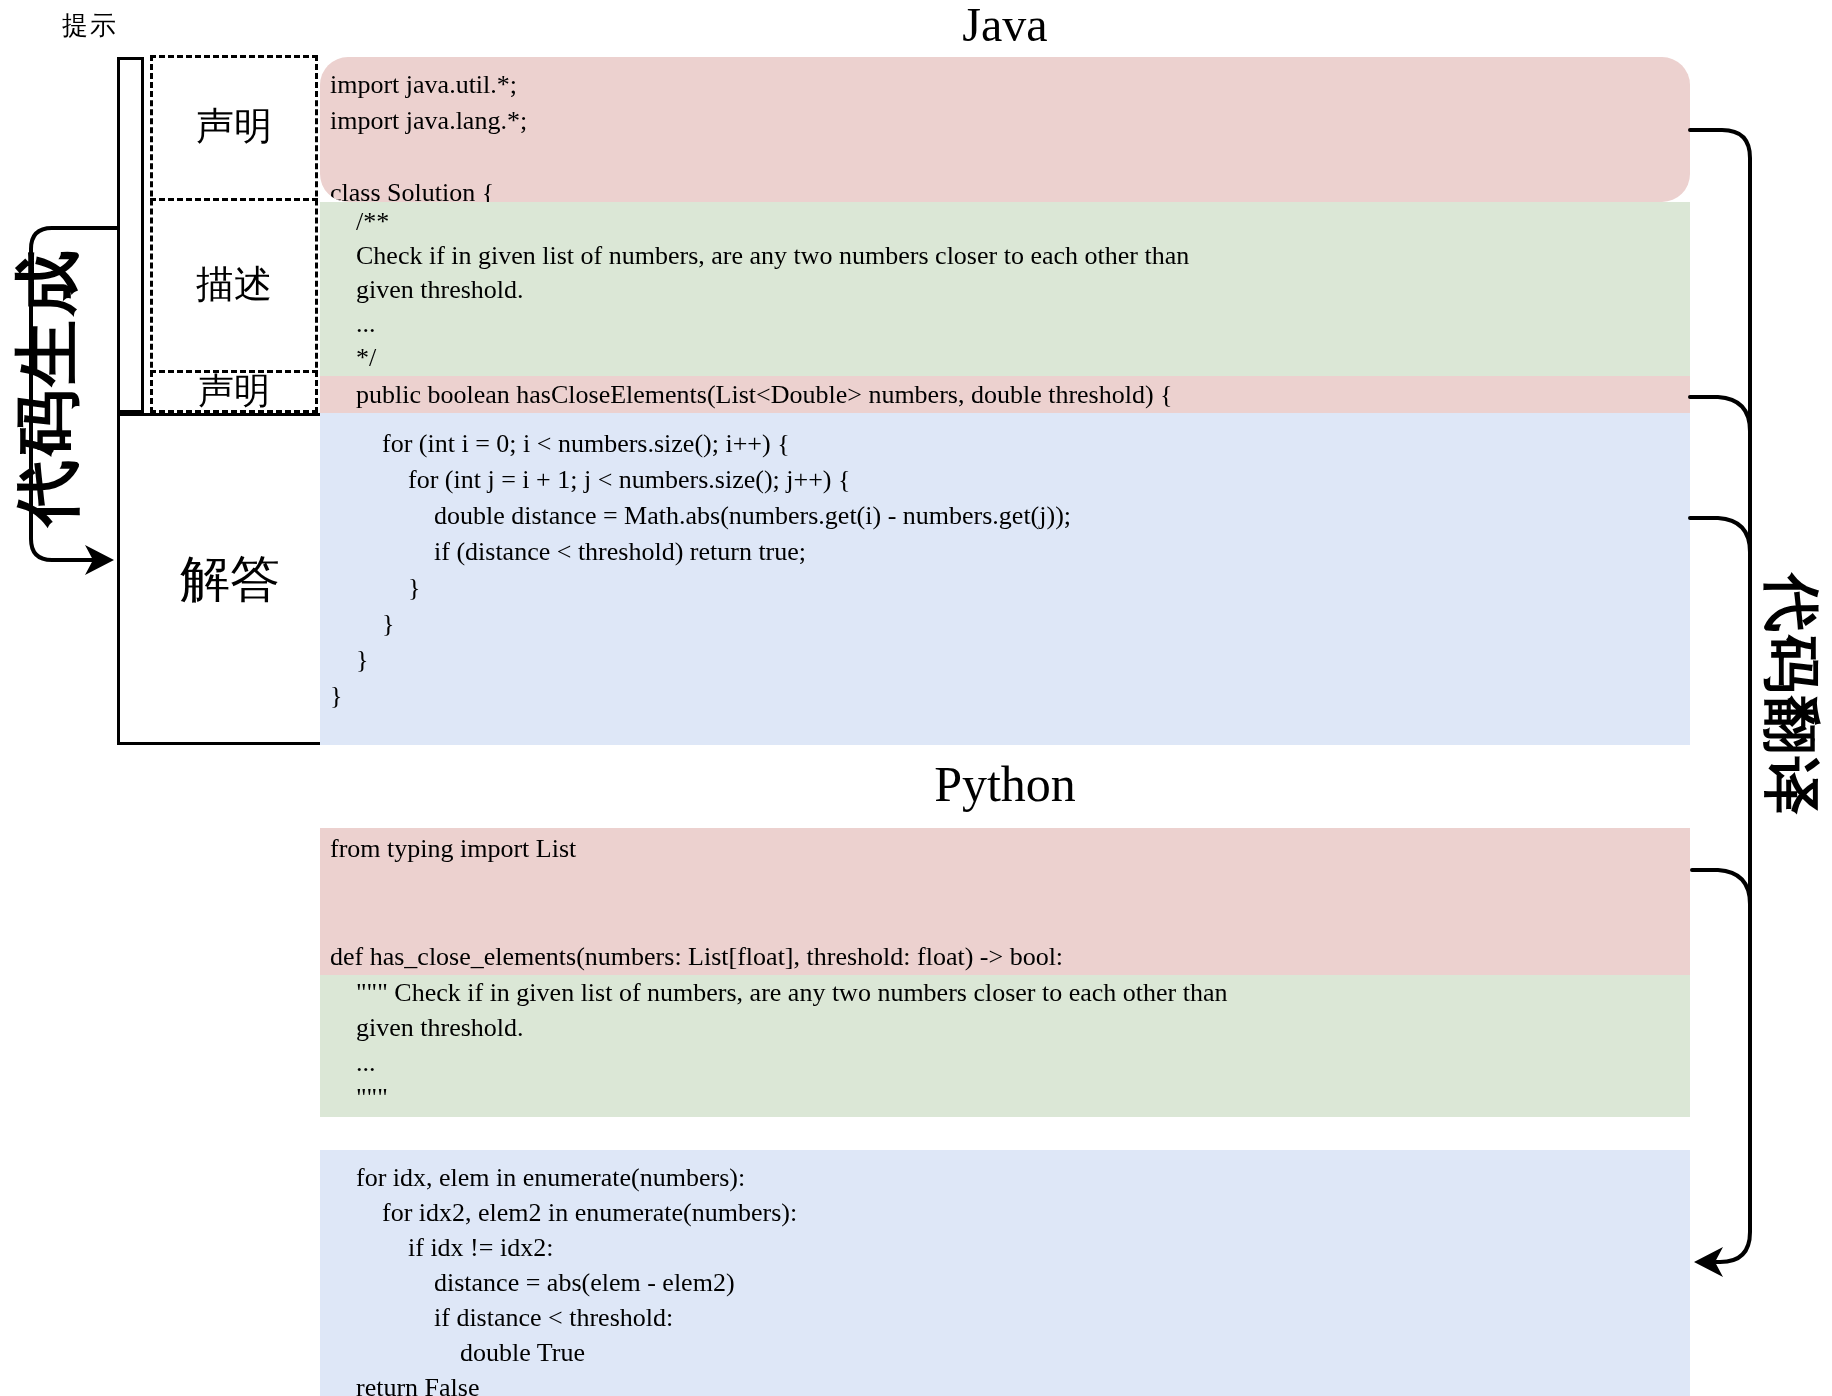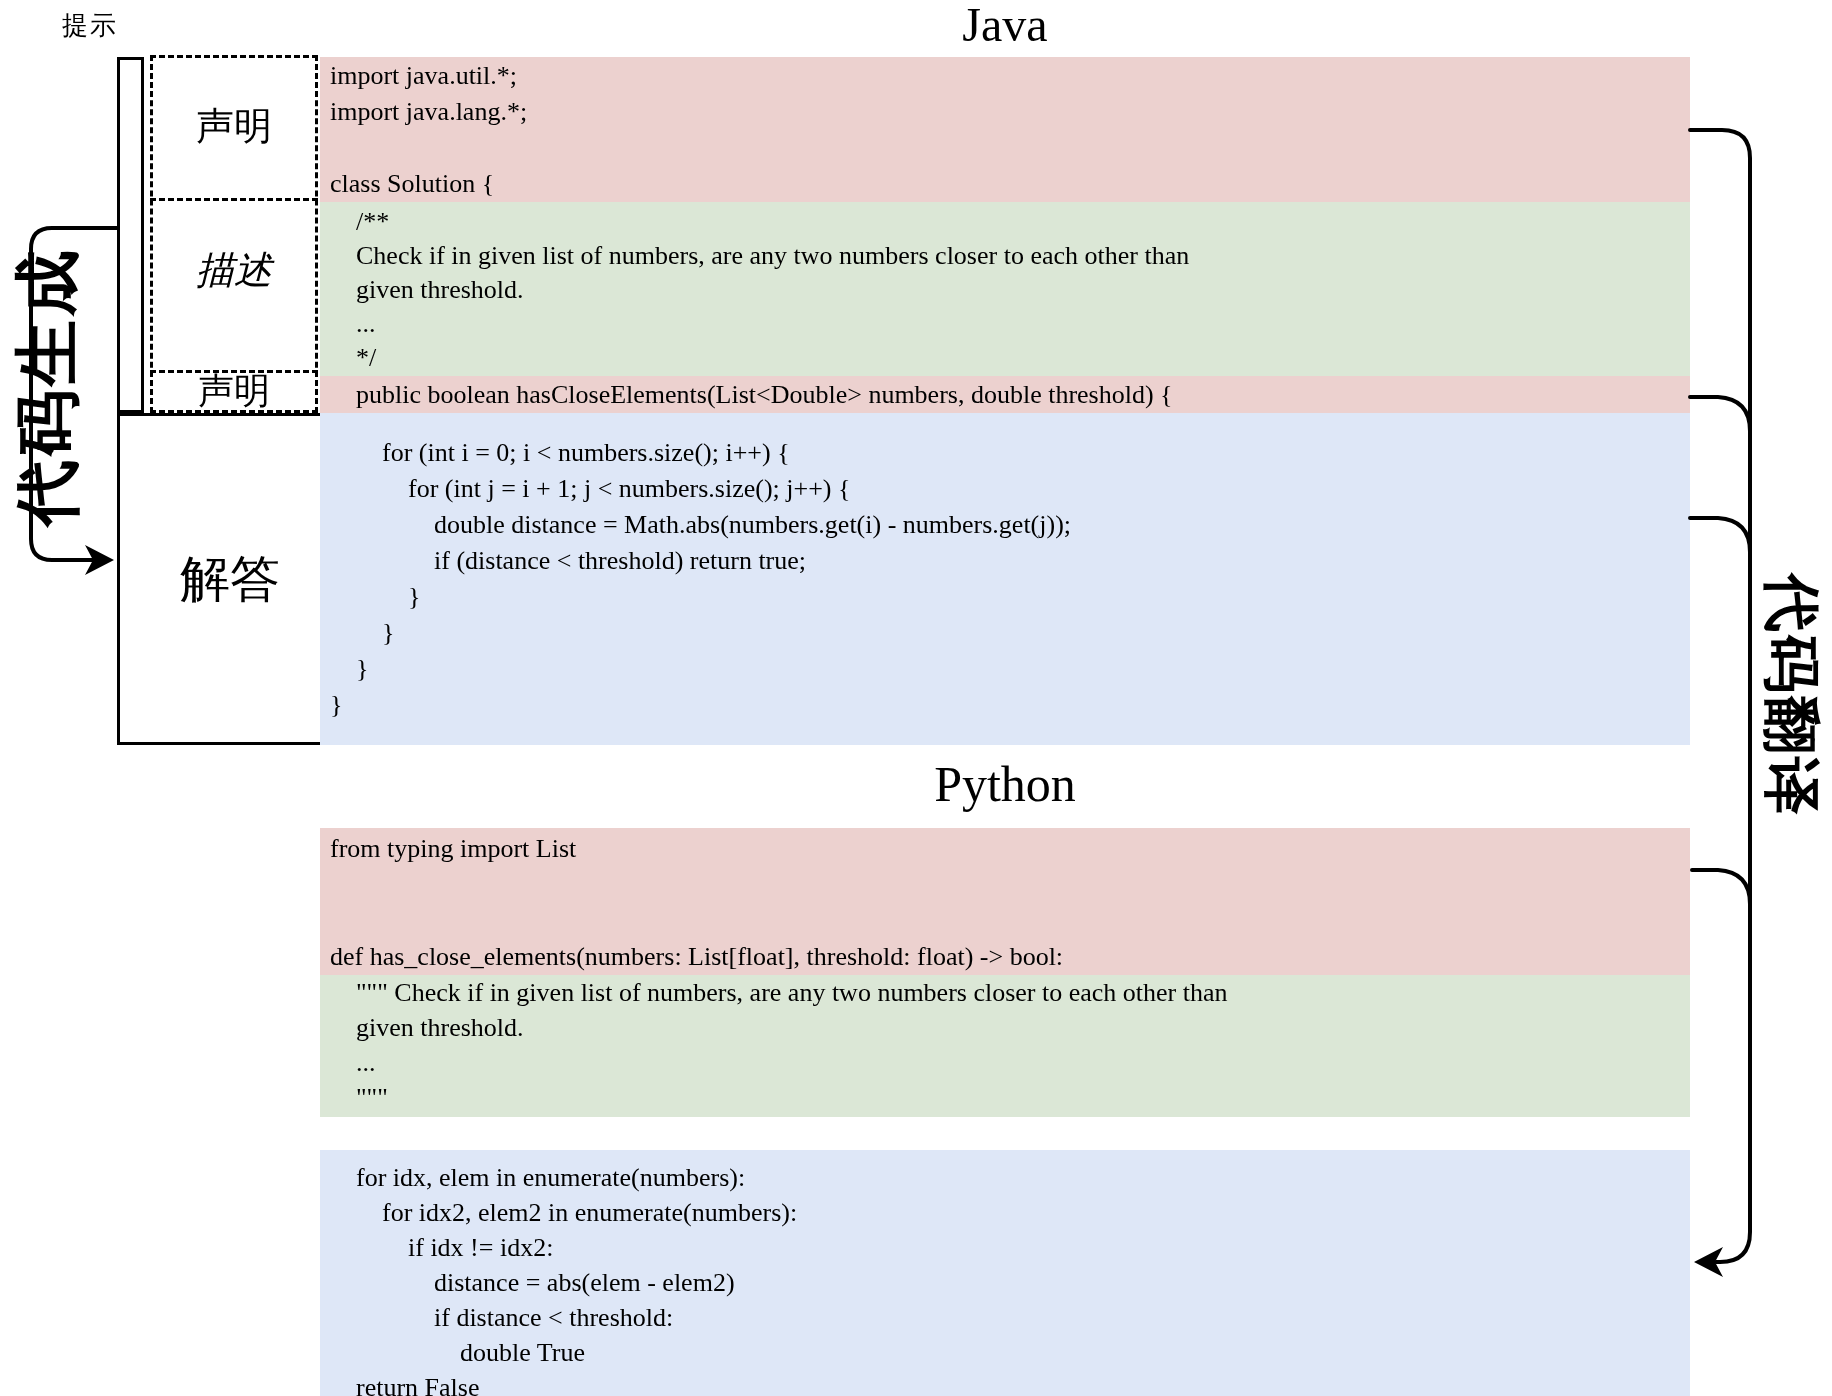--- a/index.html
+++ b/index.html
@@ -45,21 +45,21 @@
   }
   .hdiv1 { top: 198px; }
   .hdiv2 { top: 370px; }
   .box-label {
     left: 150px; width: 168px;
     display: flex; align-items: center; justify-content: center;
     font-size: 38px; color: #000;
     font-family: "Liberation Serif", serif;
   }
   .lbl-decl1 { top: 55px;  height: 143px; }
-  .lbl-desc  { top: 184px; height: 172px; font-style: italic; }
+  .lbl-desc  { top: 198px; height: 172px; }
   .lbl-decl2 { top: 370px; height: 43px; font-size: 36px; }
   .solution-box {
     left: 117px; top: 413px; width: 226px; height: 332px;
     border: 3px solid #000; box-sizing: border-box;
     display: flex; align-items: center; justify-content: center;
     font-size: 50px; color: #000;
     font-family: "Liberation Serif", serif;
     background: #ffffff;
   }
 
@@ -71,27 +71,27 @@
     font-family: "Liberation Serif", serif;
     font-size: 26px;
     color: #000;
     overflow: hidden;
   }
   .code-line { white-space: pre; }
   .bg-decl { background: var(--declaration, #ecd1cf); }
   .bg-desc { background: var(--description, #dbe7d6); }
   .bg-sol  { background: var(--solution,  #dee7f7); }
 
-  .java-pink1  { top: 57px;   height: 145px; padding-top: 1px; }
+  .java-pink1  { top: 57px;   height: 145px; padding-top: 10px; border-radius: 28px; }
   .java-pink1  .code-line { height: 36px; line-height: 36px; }
   .java-green  { top: 202px;  height: 174px; padding-top: 3px; }
   .java-green  .code-line { height: 34px; line-height: 34px; }
   .java-pink2  { top: 376px;  height: 37px; }
   .java-pink2  .code-line { height: 37px; line-height: 37px; }
-  .java-blue   { top: 413px;  height: 332px; padding-top: 22px; }
+  .java-blue   { top: 413px;  height: 332px; padding-top: 13px; }
   .java-blue   .code-line { height: 36px; line-height: 36px; }
 
   .py-pink  { top: 828px;  height: 147px; padding-top: 3px; }
   .py-pink  .code-line { height: 36px; line-height: 36px; }
   .py-green { top: 975px;  height: 142px; }
   .py-green .code-line { height: 35px; line-height: 35px; }
   .py-blue  { top: 1150px; height: 246px; padding-top: 10px; }
   .py-blue  .code-line { height: 35px; line-height: 35px; }
 
   

